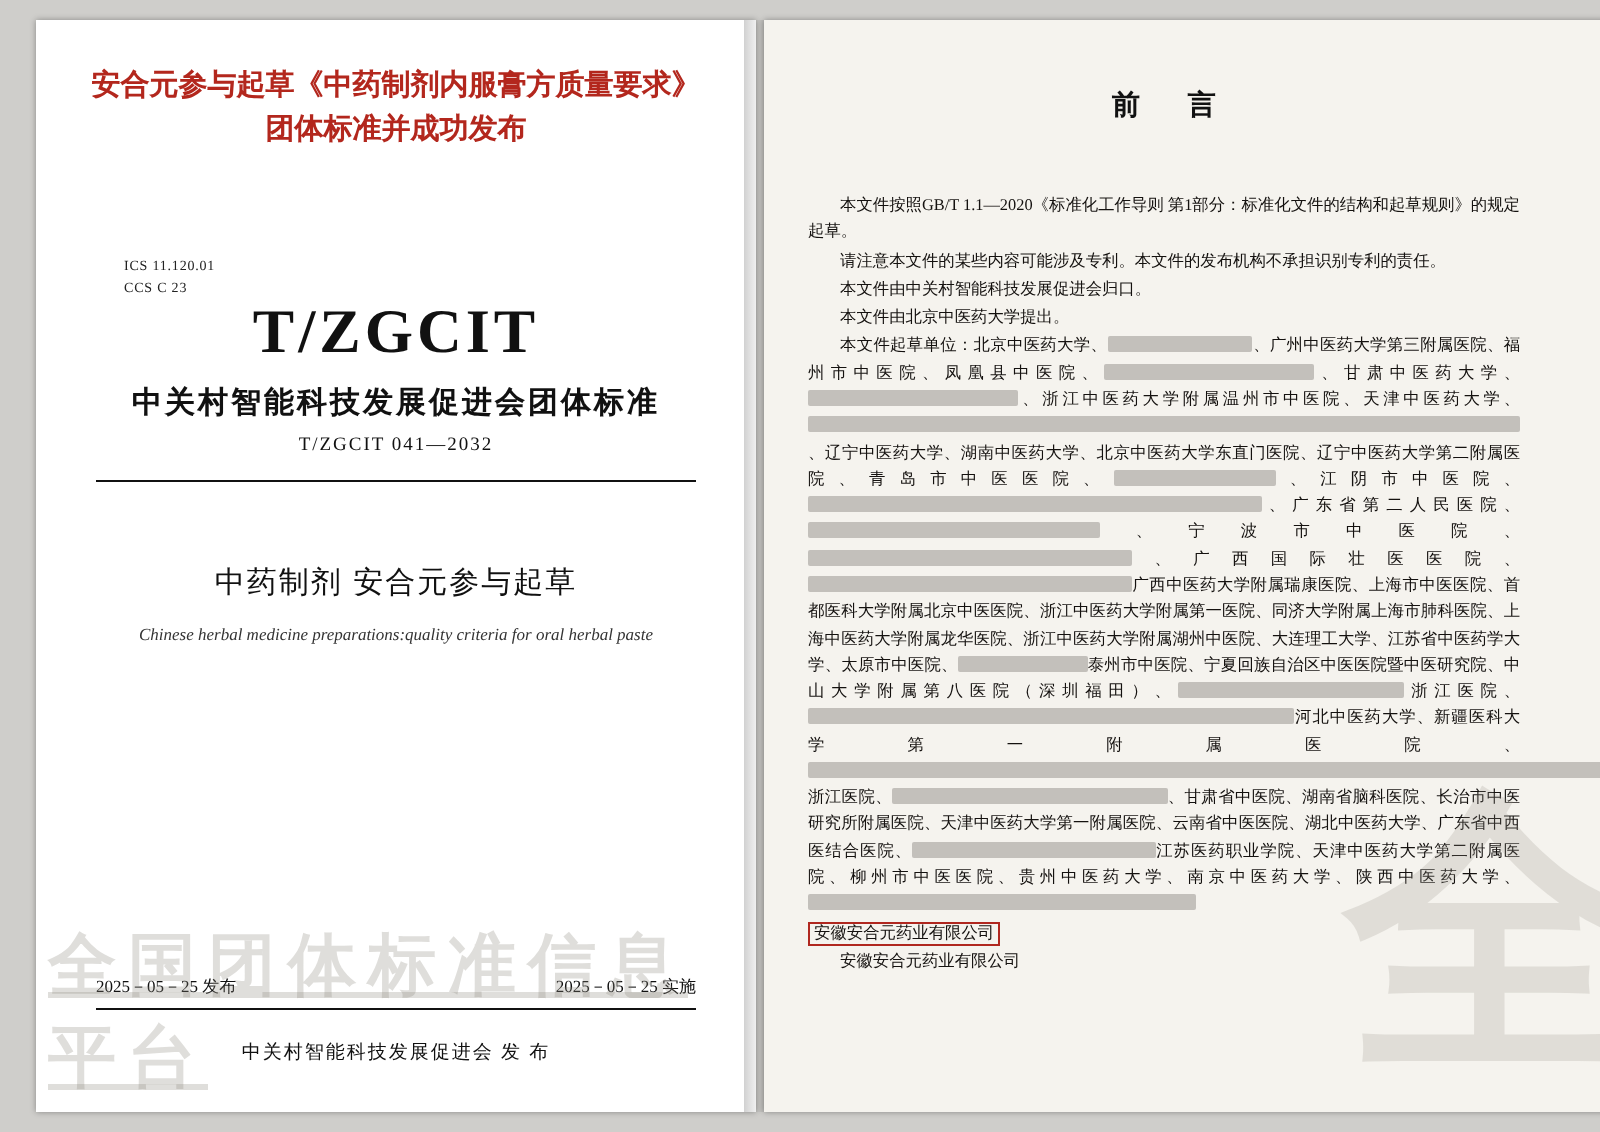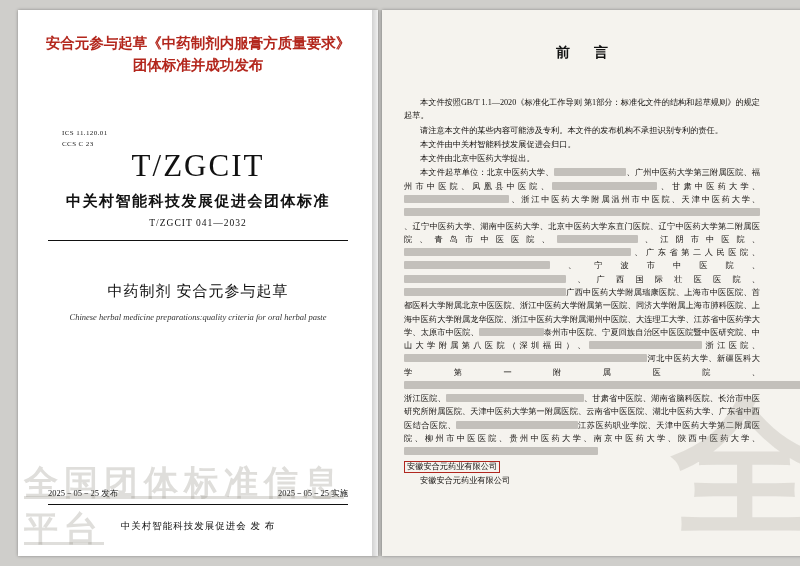--- a/index.html
+++ b/index.html
@@ -87,21 +87,21 @@
     color: #222;
     letter-spacing: 0.4px;
   }
   .std-logo {
     position: absolute;
     top: 138px;
     left: 0;
     width: 360px;
     text-align: center;
     font-family: "Liberation Serif", serif;
-    font-weight: normal;
+    font-weight: bold;
     font-size: 31px;
     letter-spacing: 2px;
     color: #111;
   }
   .std-org {
     position: absolute;
     top: 182px;
     left: 0;
     width: 360px;
     text-align: center;

